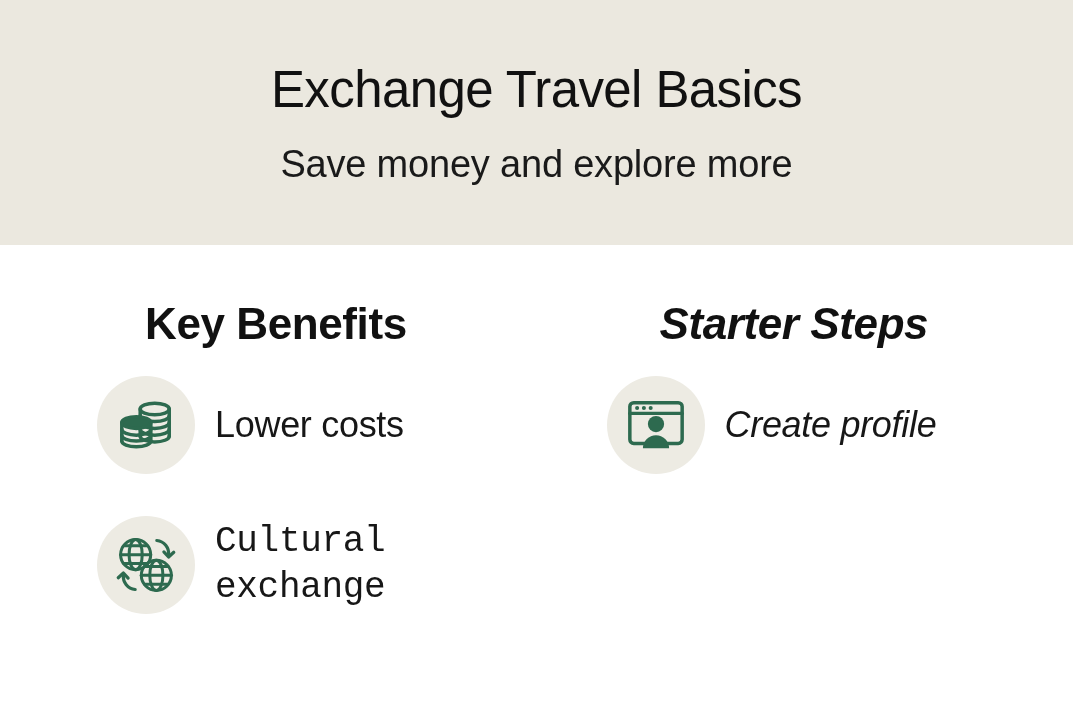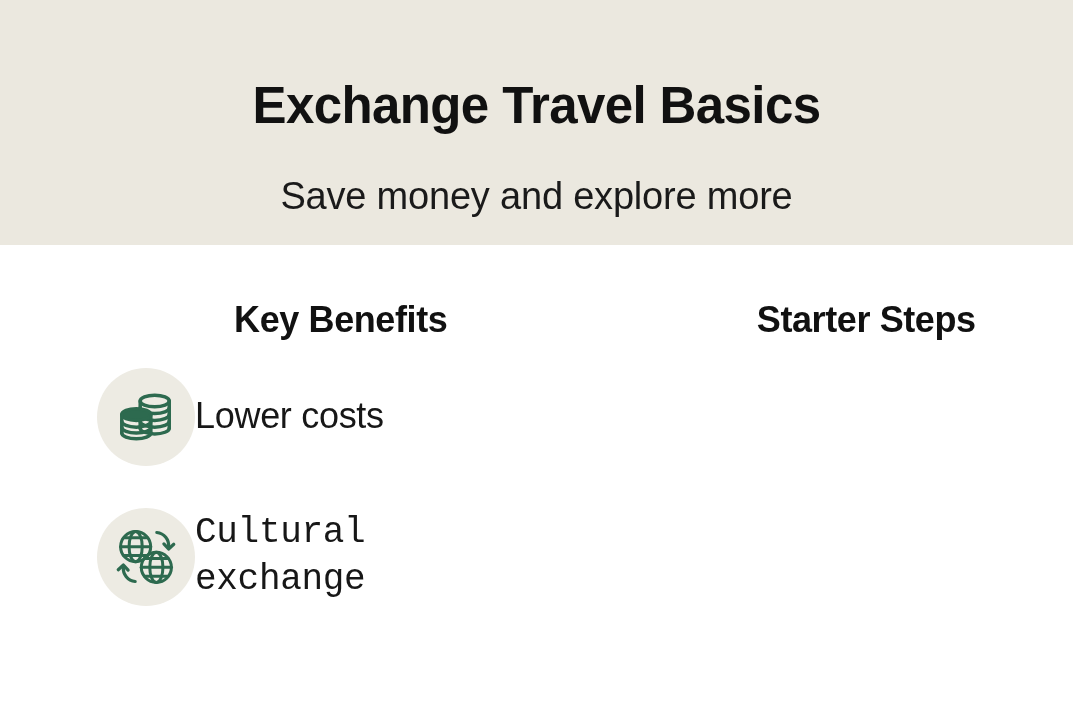--- a/index.html
+++ b/index.html
@@ -30,25 +30,25 @@
     display: flex;
     flex-direction: column;
     align-items: center;
     justify-content: flex-start;
     box-sizing: border-box;
     padding-top: 62px;
   }
   .main-title {
     font-family: "Liberation Sans", sans-serif;
     font-size: 51px;
-    font-weight: bold;
+    font-weight: normal;
     color: #111111;
     letter-spacing: -0.6px;
     line-height: 1.1;
-    margin: 16px;
+    margin: 0;
     text-align: center;
   }
   .subtitle {
     font-family: "Liberation Sans", sans-serif;
     font-size: 38px;
     font-weight: normal;
     color: #1a1a1a;
     letter-spacing: -0.2px;
     line-height: 1.1;
     margin: 16px;
@@ -70,31 +70,30 @@
     width: 100%;
     display: flex;
   }
   .column {
     width: 50%;
     box-sizing: border-box;
     display: flex;
     flex-direction: column;
   }
   .column.left  { padding-left: 97px; }
-  .column.right { padding-left: 70px; }
+  .column.right { padding-left: 70px; font-style: italic; }
 
   .column-title {
     font-family: "Liberation Sans", sans-serif;
-    font-size: 36px;
+    font-size: 44px;
     font-weight: bold;
     color: #111111;
     letter-spacing: -0.4px;
     margin: 0 0 28px 0;
     line-height: 1.1;
-    text-align: center;
   }
   .column.left  .column-title { padding-left: 48px; }
   .column.right .column-title { padding-left: 53px; }
 
   .item {
     display: flex;
     align-items: center;
     margin-bottom: 42px;
     min-height: 98px;
   }
@@ -112,20 +111,21 @@
   }
   .icon-circle svg { display: block; }
 
   .item-label {
     font-family: "Liberation Sans", sans-serif;
     font-size: 36px;
     font-weight: normal;
     color: #171717;
     letter-spacing: -0.3px;
     line-height: 1.3;
+    margin-left: 20px;
     white-space: pre-line;
   }
   .item-label.narrow { max-width: 230px; font-family: Liberation Mono, monospace; }
 </style>
 </head>
 <body>
 
 <div class="infographic">
 
   <div class="header-band">
@@ -187,17 +187,35 @@
           </span>
           <span class="item-label narrow">Cultural
 exchange</span>
         </div>
       </div>
 
       <div class="column right">
         <h2 class="column-title">Starter Steps</h2>
 
 
+        <div class="item">
+          <span class="icon-circle">
+            <svg width="62" height="62" viewBox="0 0 64 64" fill="none" stroke="#2D6A4F" stroke-width="3.6" stroke-linecap="round" stroke-linejoin="round">
+
+              <rect x="5" y="9" width="54" height="42" rx="4"></rect>
+              <path d="M5 20 H59"></path>
+
+              <circle cx="12.5" cy="14.5" r="2.1" fill="#2D6A4F" stroke="none"></circle>
+              <circle cx="19.5" cy="14.5" r="2.1" fill="#2D6A4F" stroke="none"></circle>
+              <circle cx="26.5" cy="14.5" r="2.1" fill="#2D6A4F" stroke="none"></circle>
+
+              <circle cx="32" cy="31" r="8.4" fill="#2D6A4F" stroke="none"></circle>
+
+              <path d="M18.5 56 a13.5 13.5 0 0 1 27 0 z" fill="#2D6A4F" stroke="none"></path>
+            </svg>
+          </span>
+          <span class="item-label">Create profile</span>
+        </div>
       </div>
 
     </div>
   </div>
 </div>
 
 </body></html>

